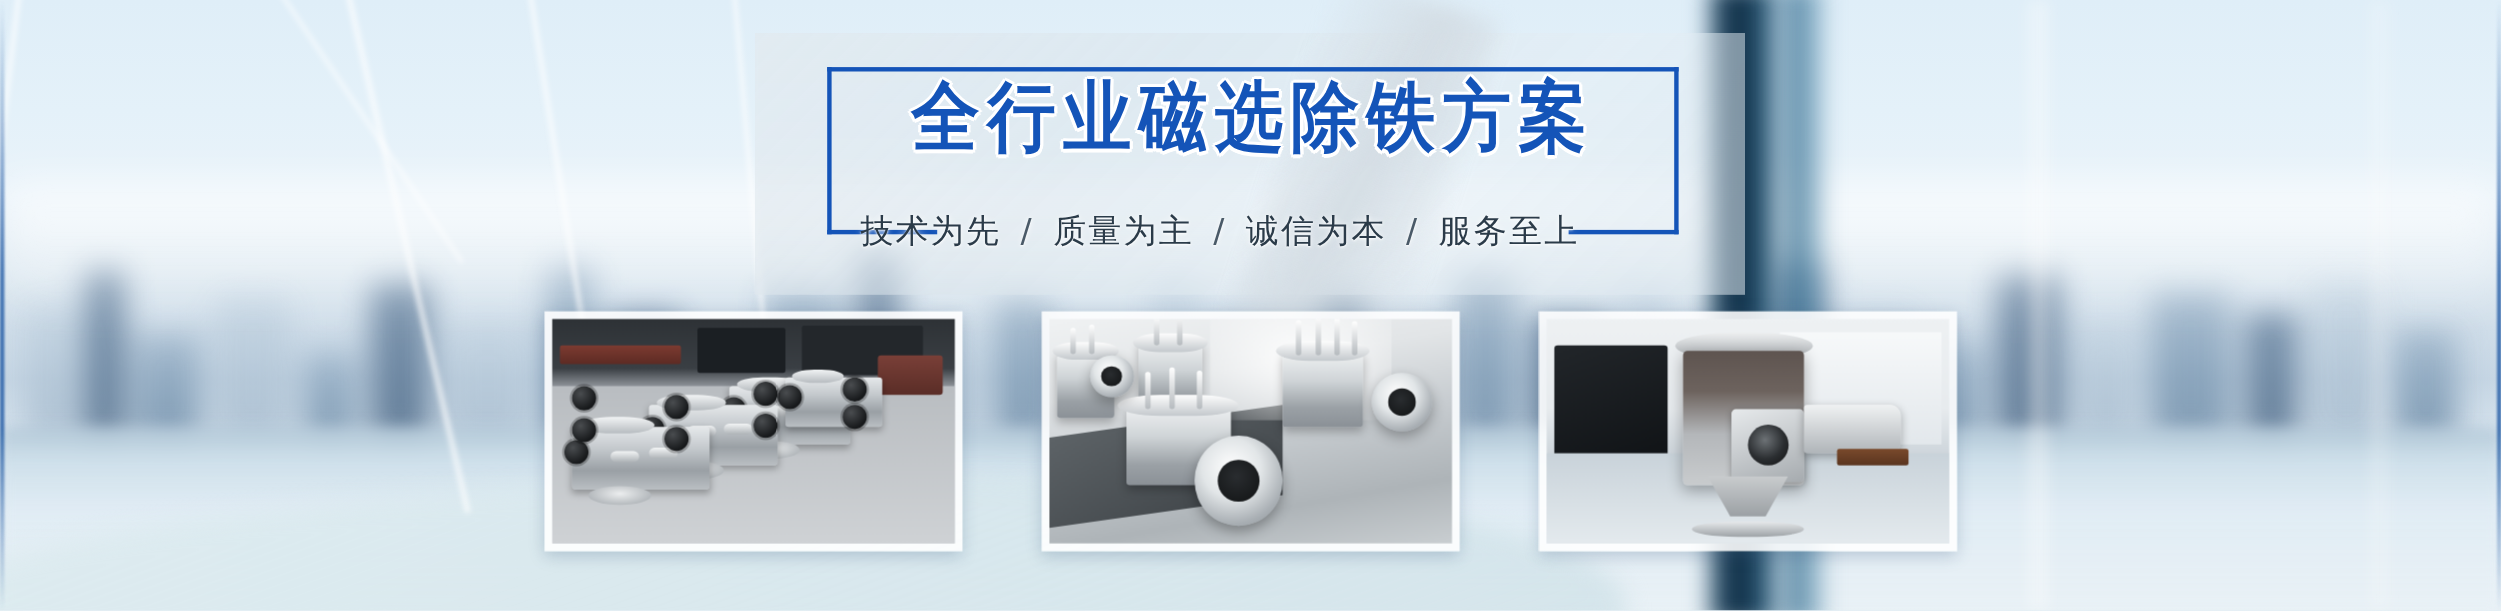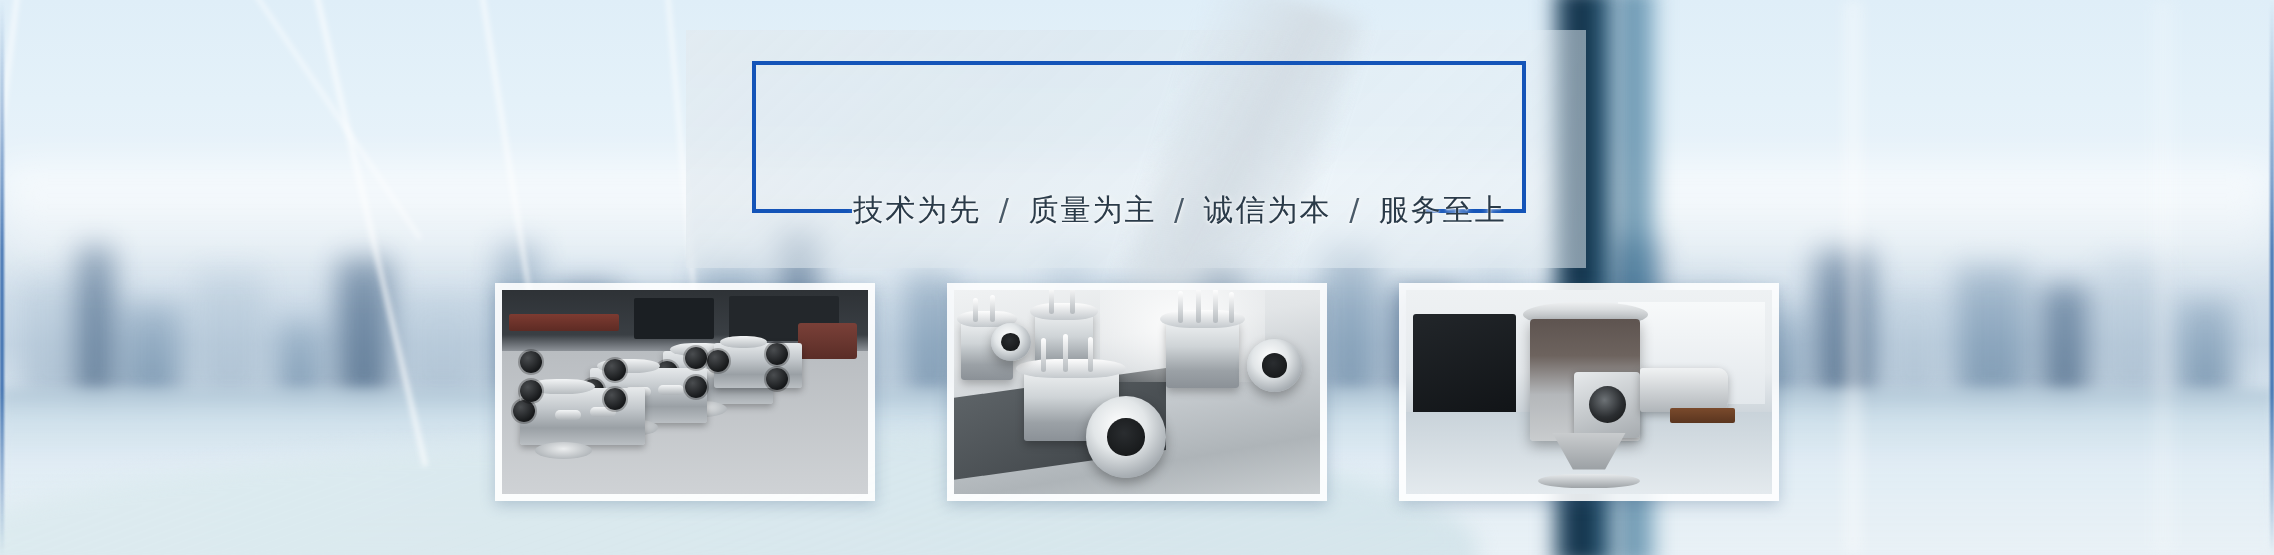--- a/index.html
+++ b/index.html
@@ -182,21 +182,21 @@
       -2px  2px 0 #ffffff,
        2px  2px 0 #ffffff,
        0   -3px 0 #ffffff,
        0    3px 0 #ffffff,
       -3px  0   0 #ffffff,
        3px  0   0 #ffffff;
   }
 
   .subline{
     position:absolute;
-    left:793px; top:190px; width:774px;
+    left:722px; top:190px; width:774px;
     text-align:center;
     font-size:30px;
     letter-spacing:2px;
     color:#2b3b49;
     text-shadow:0 1px 2px rgba(255,255,255,.95), 0 0 6px rgba(255,255,255,.8);
     white-space:nowrap;
   }
   .subline .sep{ color:#4a5a68; padding:0 6px; }
 
   
@@ -369,20 +369,23 @@
   </div>
 
   <div class="frame">
     <div class="ln top"></div>
     <div class="ln left"></div>
     <div class="ln right"></div>
     <div class="ln bl"></div>
     <div class="ln br"></div>
   </div>
 
+  <div class="headline-wrap">
+    <span class="headline">全行业磁选除铁方案</span>
+  </div>
 
   <div class="subline">
     <span>技术为先</span>
     <span class="sep">/</span>
     <span>质量为主</span>
     <span class="sep">/</span>
     <span>诚信为本</span>
     <span class="sep">/</span>
     <span>服务至上</span>
   </div>

